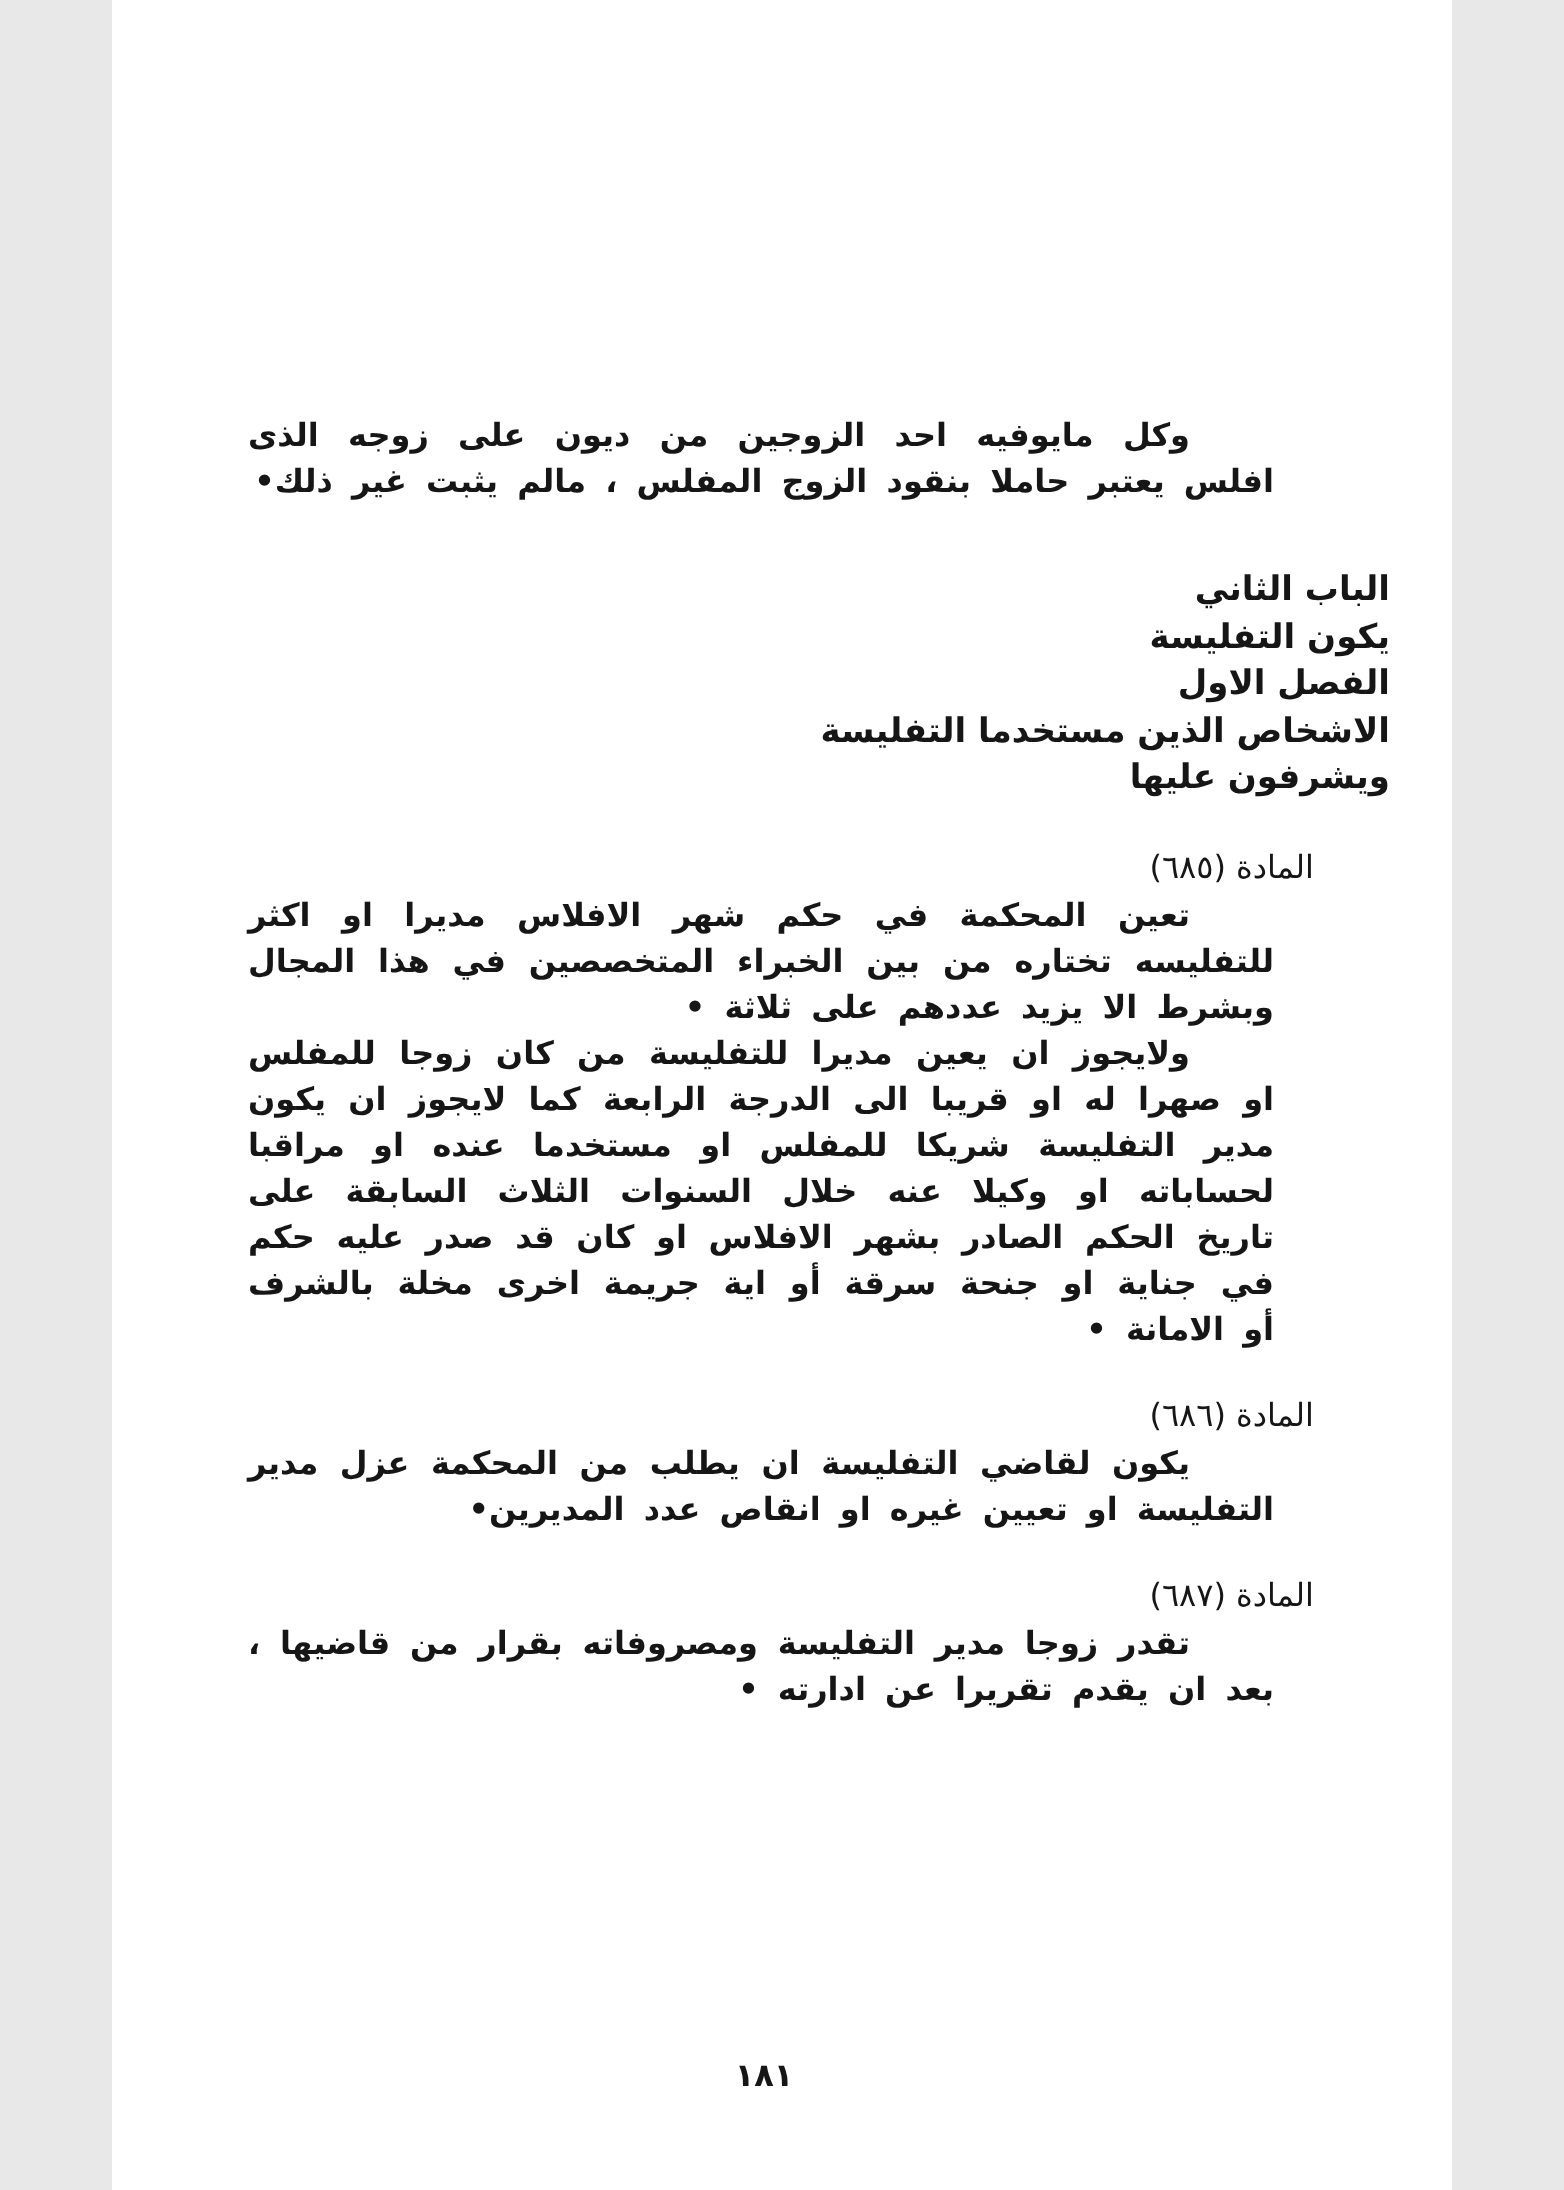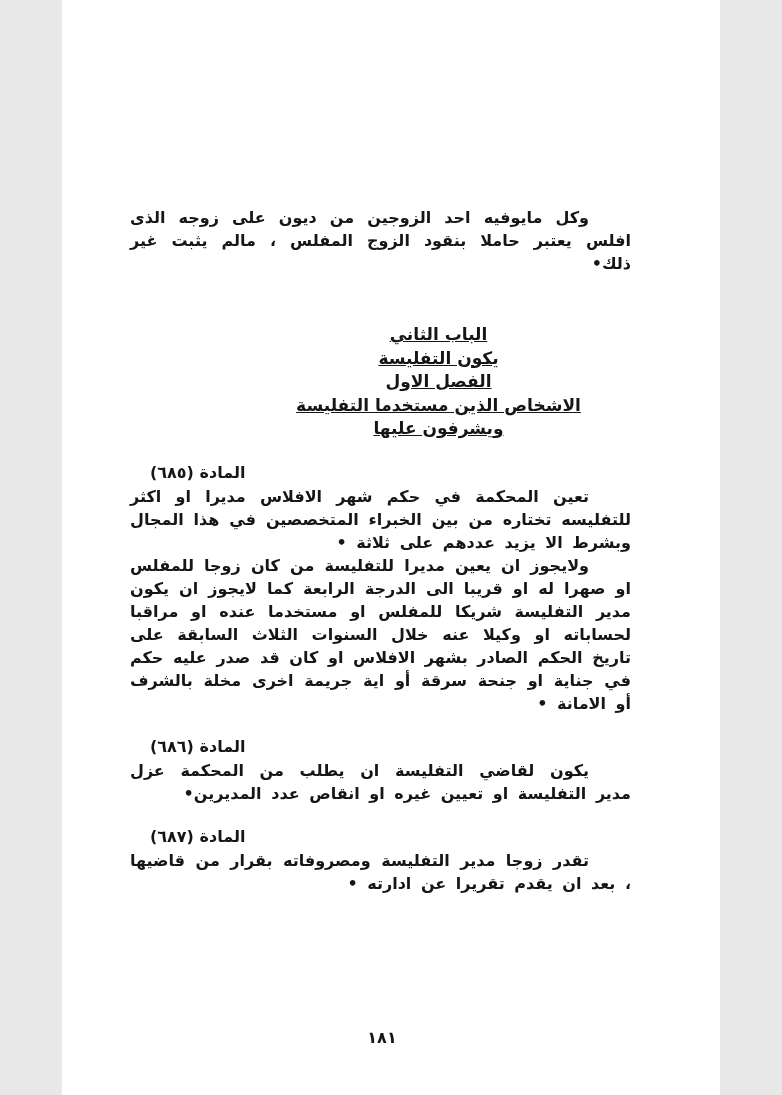--- a/index.html
+++ b/index.html
@@ -7,51 +7,50 @@
     position: relative;
     width: 658px;
     height: 1095px;
     margin: 0 auto;
     background: #ffffff;
     overflow: hidden;
     font-family: "DejaVu Sans", sans-serif;
     font-weight: 700;
     color: #161616;
     direction: rtl;
+    padding-left: 12px;
   }
   .content {
     position: absolute;
     top: 206px;
     right: 89px;
     left: 68px;
     direction: rtl;
   }
   .body-text {
     margin: 0;
     font-size: 16px;
     line-height: 23px;
     text-align: justify;
     word-spacing: 4px;
     text-indent: 42px; 
   }
   .headings {
-    margin-top: 48px;
-    text-align: center;
+    margin-top: 32px;
     transform: translateX(58px); 
     font-size: 17px;
     line-height: 23.5px;
-    text-decoration: underline;
   }
   .heading-line { white-space: nowrap; }
   .article { margin: 0; }
   .article-title {
     margin: 20px 0 1px 0;
     font-size: 16px;
-    font-weight: 700;
-    text-align: left;
+    font-weight: 400;
+    text-align: right;
     transform: translateX(20px);
     line-height: 23px;
   }
   .page-number {
     position: absolute;
     top: 1028px;
     left: 0;
     width: 100%;
     text-align: center;
     transform: translateX(-9px); 

